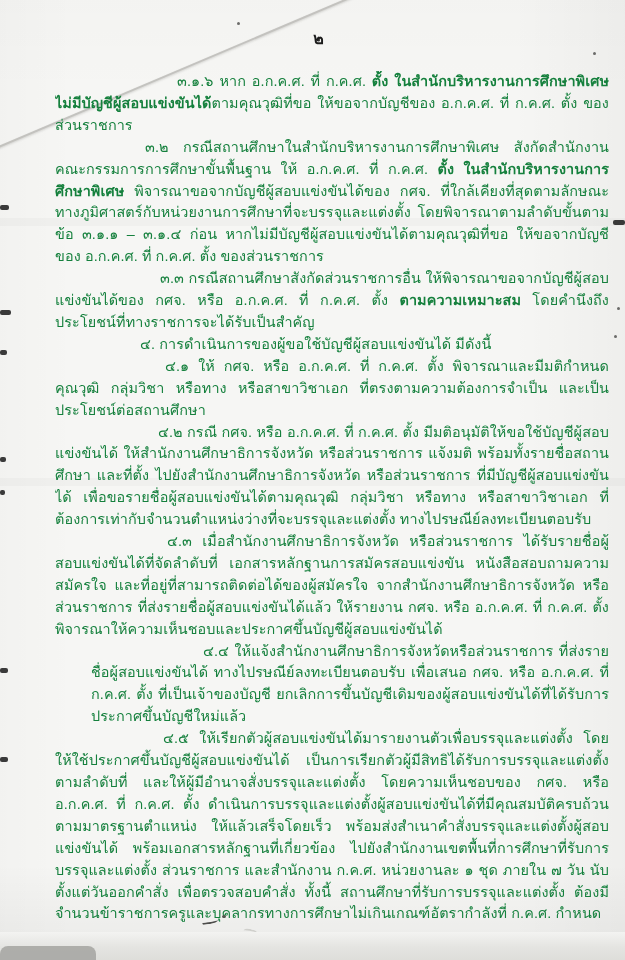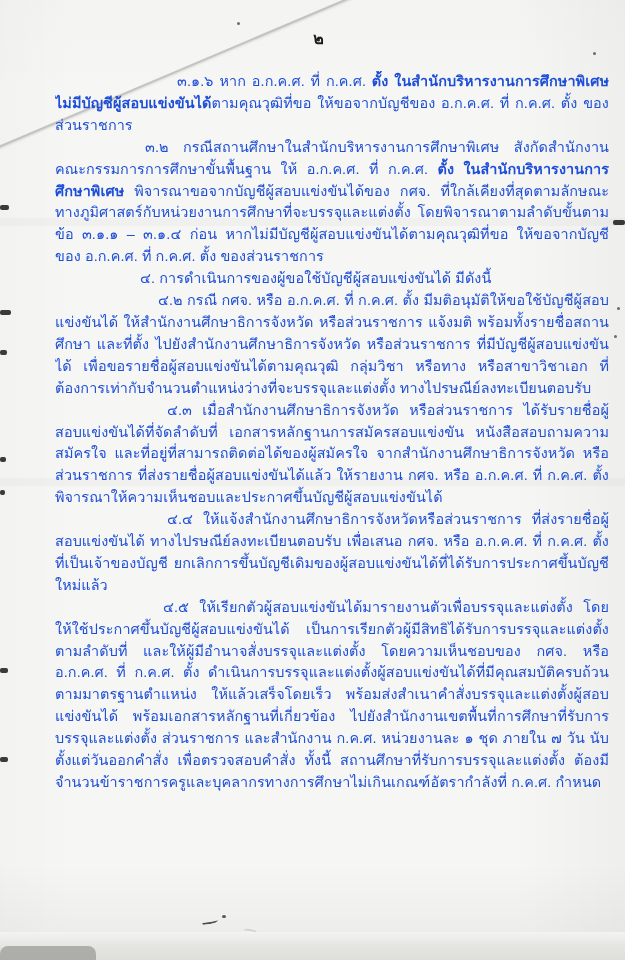--- a/index.html
+++ b/index.html
@@ -80,27 +80,29 @@
 <div class="edge-mark" style="left:0;top:490px;width:5px"></div>
 <div class="edge-mark" style="left:0;top:668px;width:8px"></div>
 <div class="edge-mark" style="left:0;top:757px;width:8px"></div>
 <div class="edge-mark" style="right:0;top:220px;width:12px"></div>
 <div class="speck" style="left:593px;top:52px"></div>
 <div class="speck" style="left:237px;top:22px"></div>
 <div class="speck" style="left:617px;top:307px"></div>
 <div class="speck" style="left:614px;top:335px"></div>
 
 <div class="page-number">๒</div>
-<div class="doc-body" style="color: #1d4ed8;">
+<div class="doc-body" style="color: #15803d;">
     <p style="text-indent: 122px;"><span>๓.๑.๖ หาก อ.ก.ค.ศ. ที่ ก.ค.ศ. </span><span class="bold">ตั้ง ในสำนักบริหารงานการศึกษาพิเศษ ไม่มีบัญชีผู้สอบแข่งขันได้</span><span>ตามคุณวุฒิที่ขอ ให้ขอจากบัญชีของ อ.ก.ค.ศ. ที่ ก.ค.ศ. ตั้ง ของส่วนราชการ</span></p>
     <p style="text-indent: 90px;"><span>๓.๒ กรณีสถานศึกษาในสำนักบริหารงานการศึกษาพิเศษ สังกัดสำนักงานคณะกรรมการการศึกษาขั้นพื้นฐาน ให้ อ.ก.ค.ศ. ที่ ก.ค.ศ. </span><span class="bold">ตั้ง ในสำนักบริหารงานการศึกษาพิเศษ</span><span> พิจารณาขอจากบัญชีผู้สอบแข่งขันได้ของ กศจ. ที่ใกล้เคียงที่สุดตามลักษณะทางภูมิศาสตร์กับหน่วยงานการศึกษาที่จะบรรจุและแต่งตั้ง โดยพิจารณาตามลำดับขั้นตามข้อ ๓.๑.๑ – ๓.๑.๔ ก่อน หากไม่มีบัญชีผู้สอบแข่งขันได้ตามคุณวุฒิที่ขอ ให้ขอจากบัญชีของ อ.ก.ค.ศ. ที่ ก.ค.ศ. ตั้ง ของส่วนราชการ</span></p>
+    <p style="text-indent: 105px;"><span>๓.๓ กรณีสถานศึกษาสังกัดส่วนราชการอื่น ให้พิจารณาขอจากบัญชีผู้สอบแข่งขันได้ของ กศจ. หรือ อ.ก.ค.ศ. ที่ ก.ค.ศ. ตั้ง </span><span class="bold">ตามความเหมาะสม</span><span> โดยคำนึงถึงประโยชน์ที่ทางราชการจะได้รับเป็นสำคัญ</span></p>
     <p style="text-indent: 85px;"><span>๔. การดำเนินการของผู้ขอใช้บัญชีผู้สอบแข่งขันได้ มีดังนี้</span></p>
+    <p style="text-indent: 110px;"><span>๔.๑ ให้ กศจ. หรือ อ.ก.ค.ศ. ที่ ก.ค.ศ. ตั้ง พิจารณาและมีมติกำหนดคุณวุฒิ กลุ่มวิชา หรือทาง หรือสาขาวิชาเอก ที่ตรงตามความต้องการจำเป็น และเป็นประโยชน์ต่อสถานศึกษา</span></p>
     <p style="text-indent: 103px;"><span>๔.๒ กรณี กศจ. หรือ อ.ก.ค.ศ. ที่ ก.ค.ศ. ตั้ง มีมติอนุมัติให้ขอใช้บัญชีผู้สอบแข่งขันได้ ให้สำนักงานศึกษาธิการจังหวัด หรือส่วนราชการ แจ้งมติ พร้อมทั้งรายชื่อสถานศึกษา และที่ตั้ง ไปยังสำนักงานศึกษาธิการจังหวัด หรือส่วนราชการ ที่มีบัญชีผู้สอบแข่งขันได้ เพื่อขอรายชื่อผู้สอบแข่งขันได้ตามคุณวุฒิ กลุ่มวิชา หรือทาง หรือสาขาวิชาเอก ที่ต้องการเท่ากับจำนวนตำแหน่งว่างที่จะบรรจุและแต่งตั้ง ทางไปรษณีย์ลงทะเบียนตอบรับ</span></p>
     <p style="text-indent: 112px;"><span>๔.๓ เมื่อสำนักงานศึกษาธิการจังหวัด หรือส่วนราชการ ได้รับรายชื่อผู้สอบแข่งขันได้ที่จัดลำดับที่ เอกสารหลักฐานการสมัครสอบแข่งขัน หนังสือสอบถามความสมัครใจ และที่อยู่ที่สามารถติดต่อได้ของผู้สมัครใจ จากสำนักงานศึกษาธิการจังหวัด หรือส่วนราชการ ที่ส่งรายชื่อผู้สอบแข่งขันได้แล้ว ให้รายงาน กศจ. หรือ อ.ก.ค.ศ. ที่ ก.ค.ศ. ตั้ง พิจารณาให้ความเห็นชอบและประกาศขึ้นบัญชีผู้สอบแข่งขันได้</span></p>
-    <p style="text-indent: 112px;"><span>๔.๔ ให้แจ้งสำนักงานศึกษาธิการจังหวัดหรือส่วนราชการ ที่ส่งรายชื่อผู้สอบแข่งขันได้ ทางไปรษณีย์ลงทะเบียนตอบรับ เพื่อเสนอ กศจ. หรือ อ.ก.ค.ศ. ที่ ก.ค.ศ. ตั้ง ที่เป็นเจ้าของบัญชี ยกเลิกการขึ้นบัญชีเดิมของผู้สอบแข่งขันได้ที่ได้รับการประกาศขึ้นบัญชีใหม่แล้ว</span></p>
+    <p style="text-indent: 112px; margin-left: 36px;"><span>๔.๔ ให้แจ้งสำนักงานศึกษาธิการจังหวัดหรือส่วนราชการ ที่ส่งรายชื่อผู้สอบแข่งขันได้ ทางไปรษณีย์ลงทะเบียนตอบรับ เพื่อเสนอ กศจ. หรือ อ.ก.ค.ศ. ที่ ก.ค.ศ. ตั้ง ที่เป็นเจ้าของบัญชี ยกเลิกการขึ้นบัญชีเดิมของผู้สอบแข่งขันได้ที่ได้รับการประกาศขึ้นบัญชีใหม่แล้ว</span></p>
     <p style="text-indent: 108px;"><span>๔.๕ ให้เรียกตัวผู้สอบแข่งขันได้มารายงานตัวเพื่อบรรจุและแต่งตั้ง โดยให้ใช้ประกาศขึ้นบัญชีผู้สอบแข่งขันได้ เป็นการเรียกตัวผู้มีสิทธิได้รับการบรรจุและแต่งตั้งตามลำดับที่ และให้ผู้มีอำนาจสั่งบรรจุและแต่งตั้ง โดยความเห็นชอบของ กศจ. หรือ อ.ก.ค.ศ. ที่ ก.ค.ศ. ตั้ง ดำเนินการบรรจุและแต่งตั้งผู้สอบแข่งขันได้ที่มีคุณสมบัติครบถ้วนตามมาตรฐานตำแหน่ง ให้แล้วเสร็จโดยเร็ว พร้อมส่งสำเนาคำสั่งบรรจุและแต่งตั้งผู้สอบแข่งขันได้ พร้อมเอกสารหลักฐานที่เกี่ยวข้อง ไปยังสำนักงานเขตพื้นที่การศึกษาที่รับการบรรจุและแต่งตั้ง ส่วนราชการ และสำนักงาน ก.ค.ศ. หน่วยงานละ ๑ ชุด ภายใน ๗ วัน นับตั้งแต่วันออกคำสั่ง เพื่อตรวจสอบคำสั่ง ทั้งนี้ สถานศึกษาที่รับการบรรจุและแต่งตั้ง ต้องมีจำนวนข้าราชการครูและบุคลากรทางการศึกษาไม่เกินเกณฑ์อัตรากำลังที่ ก.ค.ศ. กำหนด</span></p>
   </div>
 
 <div class="pen-mark"></div>
 <div class="pen-dot"></div>
 <div class="faint-tick"></div>
 <div class="bottom-band"></div>
 <div class="bottom-blob"></div>
 
 </body></html>

